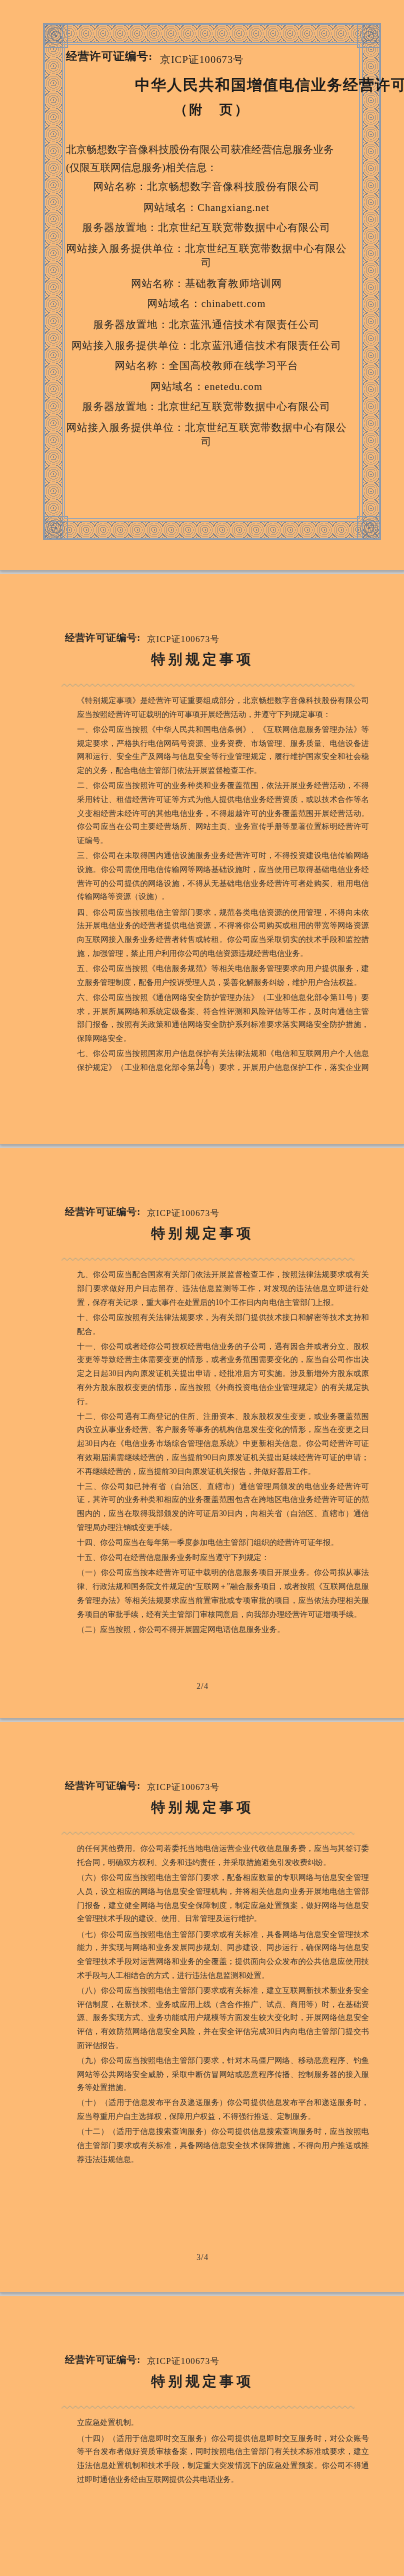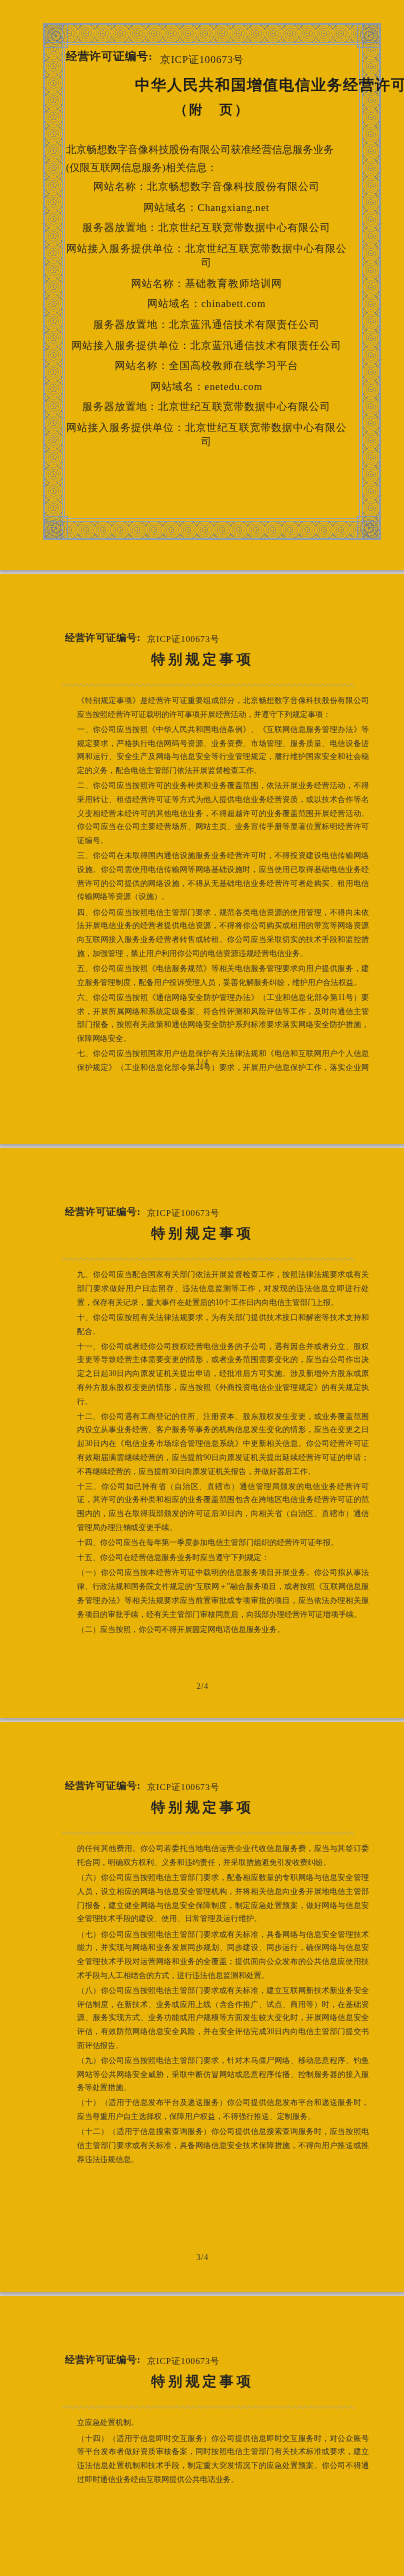--- a/index.html
+++ b/index.html
@@ -9,21 +9,21 @@
     font-family:"Liberation Serif","DejaVu Serif",serif;
     color:#2b2b2b;
     -webkit-font-smoothing:antialiased;
   }
   .doc{width:405px;}
 
   
   .page{
     position:relative;
     width:405px;height:570px;
-    background:#eab308;
+    background:#fdba74;
     margin:0 0 4.1px 0;
     overflow:hidden;
     box-shadow:0 0.5px 0 #adadad, 0 1.5px 2.6px rgba(0,0,0,.22);
   }
   .page:last-child{margin-bottom:0;}
 
   
   .ornate-frame{
     position:absolute;left:43px;top:23px;width:338px;height:517px;
     border:0.5px solid #8d99a9;

